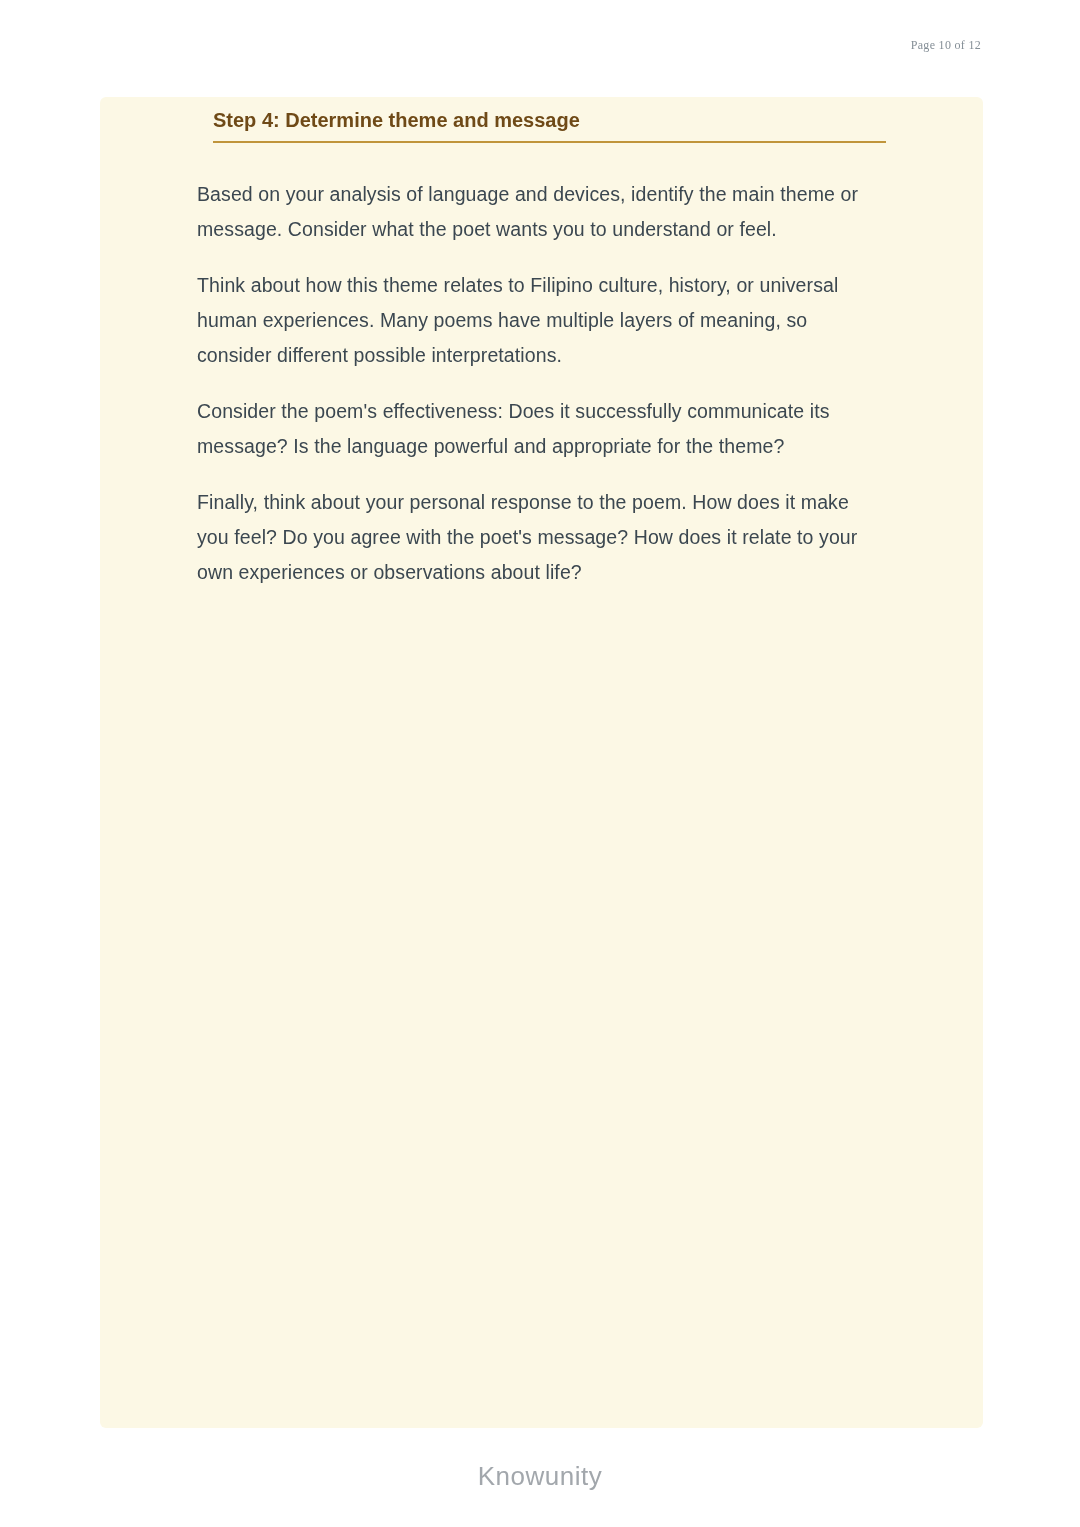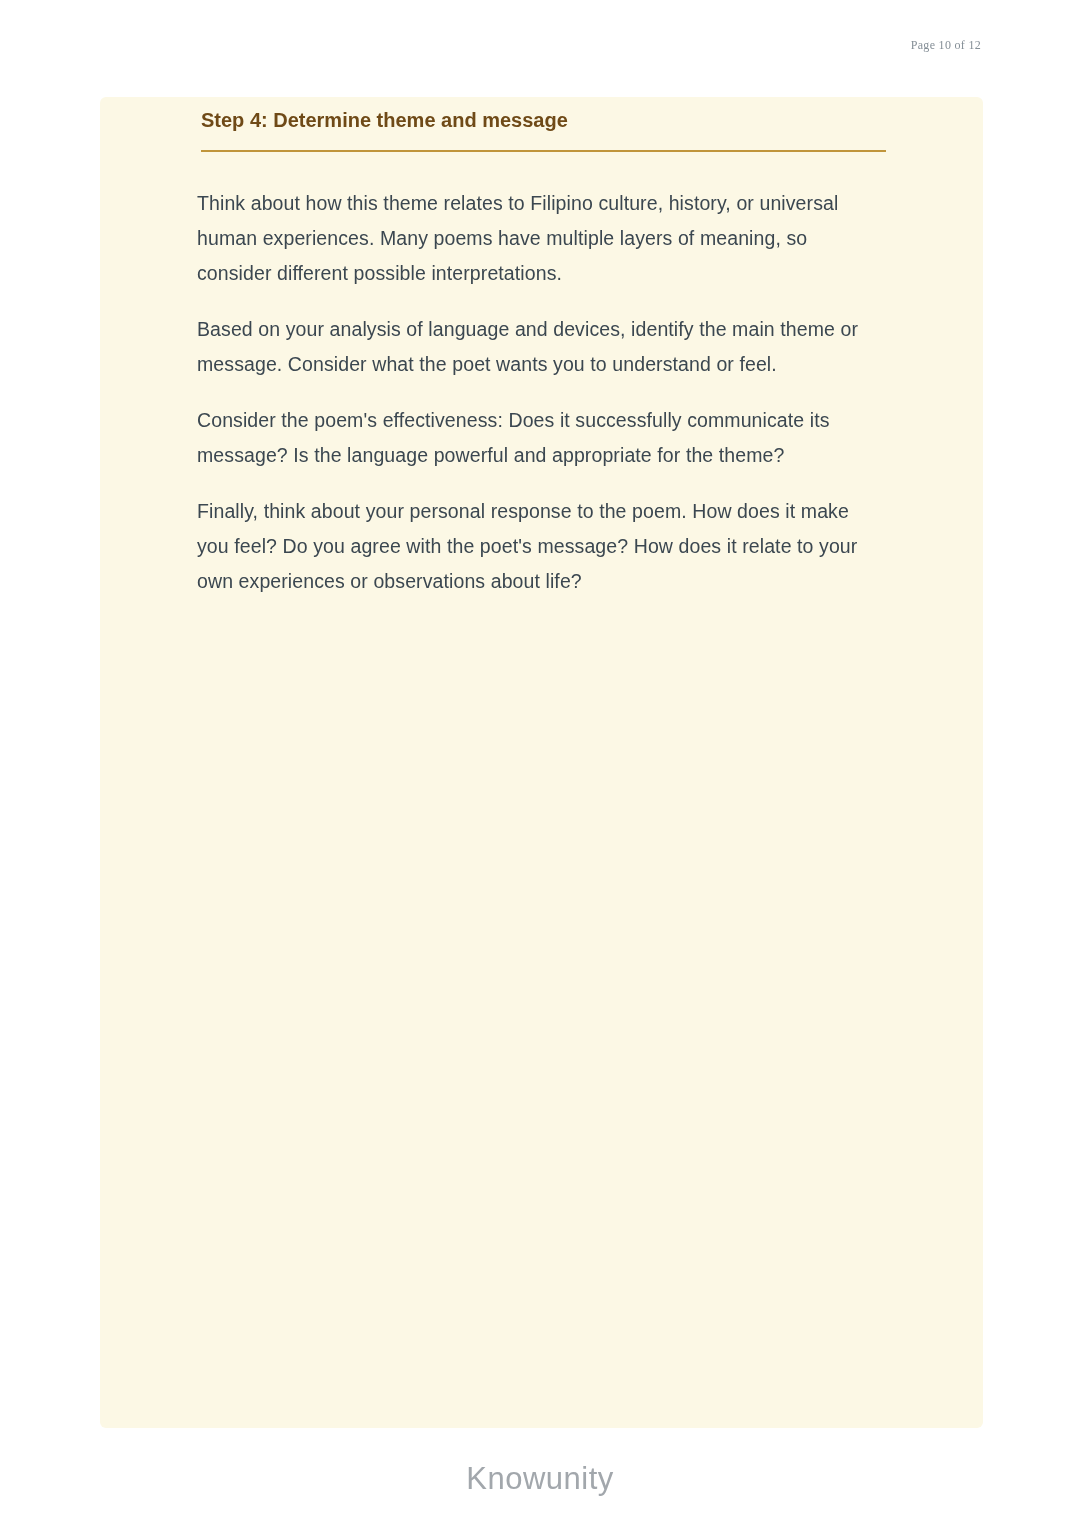--- a/index.html
+++ b/index.html
@@ -28,22 +28,22 @@
     height: 1331px;
     background: #FCF8E5;
     border-radius: 6px;
     padding: 10px 97px 0 97px;
   }
   .card h3 {
     font-size: 20px;
     line-height: 26px;
     font-weight: bold;
     color: #6F4A17;
-    margin: 40px 0 0 4px;
-    padding-bottom: 17px;
+    margin: 40px 0 0 16px;
+    padding-bottom: 8px;
     border-bottom: 2px solid #C0953B;
   }
   .card section:first-of-type h3 {
     margin-top: 0;
   }
   .card p {
     font-size: 19.5px;
     line-height: 35px;
     color: #3B4750;
     margin: 21px 0 0 0;
@@ -51,36 +51,36 @@
   }
   .card h3 + p {
     margin-top: 34px;
   }
   .footer {
     position: absolute;
     top: 1461px;
     left: 0;
     width: 100%;
     text-align: center;
-    font-size: 31px;
+    font-size: 26px;
     font-weight: 300;
     color: #A2A7AC;
     letter-spacing: 0.5px;
   }
 </style>
 </head>
 <body>
 
 <div class="page-indicator">Page 10 of 12</div>
 
 <div class="card">
   <section>
     <h3>Step 4: Determine theme and message</h3>
+    <p>Based on your analysis of language and devices, identify the main theme or message. Consider what the poet wants you to understand or feel.</p>
     <p>Think about how this theme relates to Filipino culture, history, or universal human experiences. Many poems have multiple layers of meaning, so consider different possible interpretations.</p>
-    <p>Based on your analysis of language and devices, identify the main theme or message. Consider what the poet wants you to understand or feel.</p>
   </section>
   <section>
     <p>Consider the poem's effectiveness: Does it successfully communicate its message? Is the language powerful and appropriate for the theme?</p>
     <p>Finally, think about your personal response to the poem. How does it make you feel? Do you agree with the poet's message? How does it relate to your own experiences or observations about life?</p>
   </section>
 </div>
 
 <div class="footer">Knowunity</div>
 
 </body></html>

